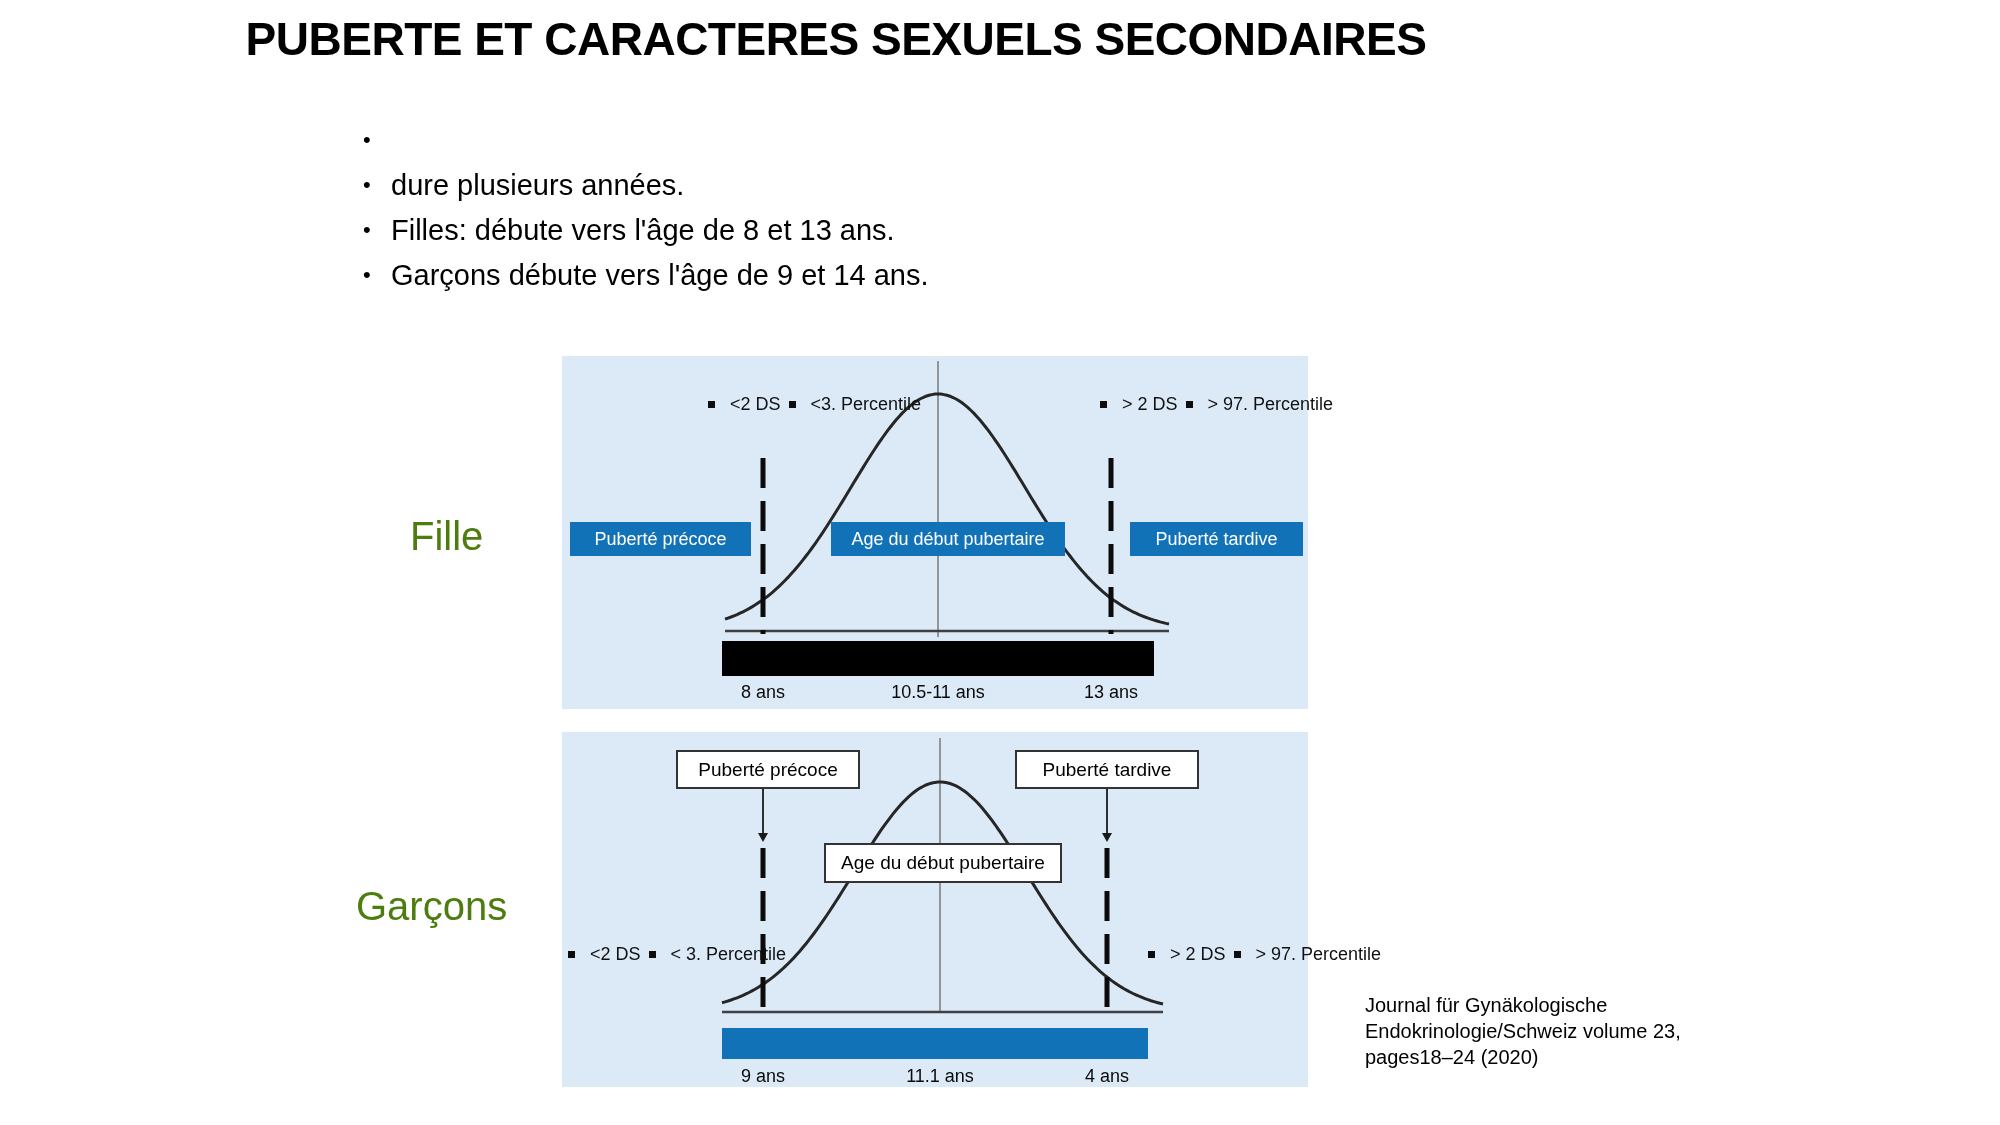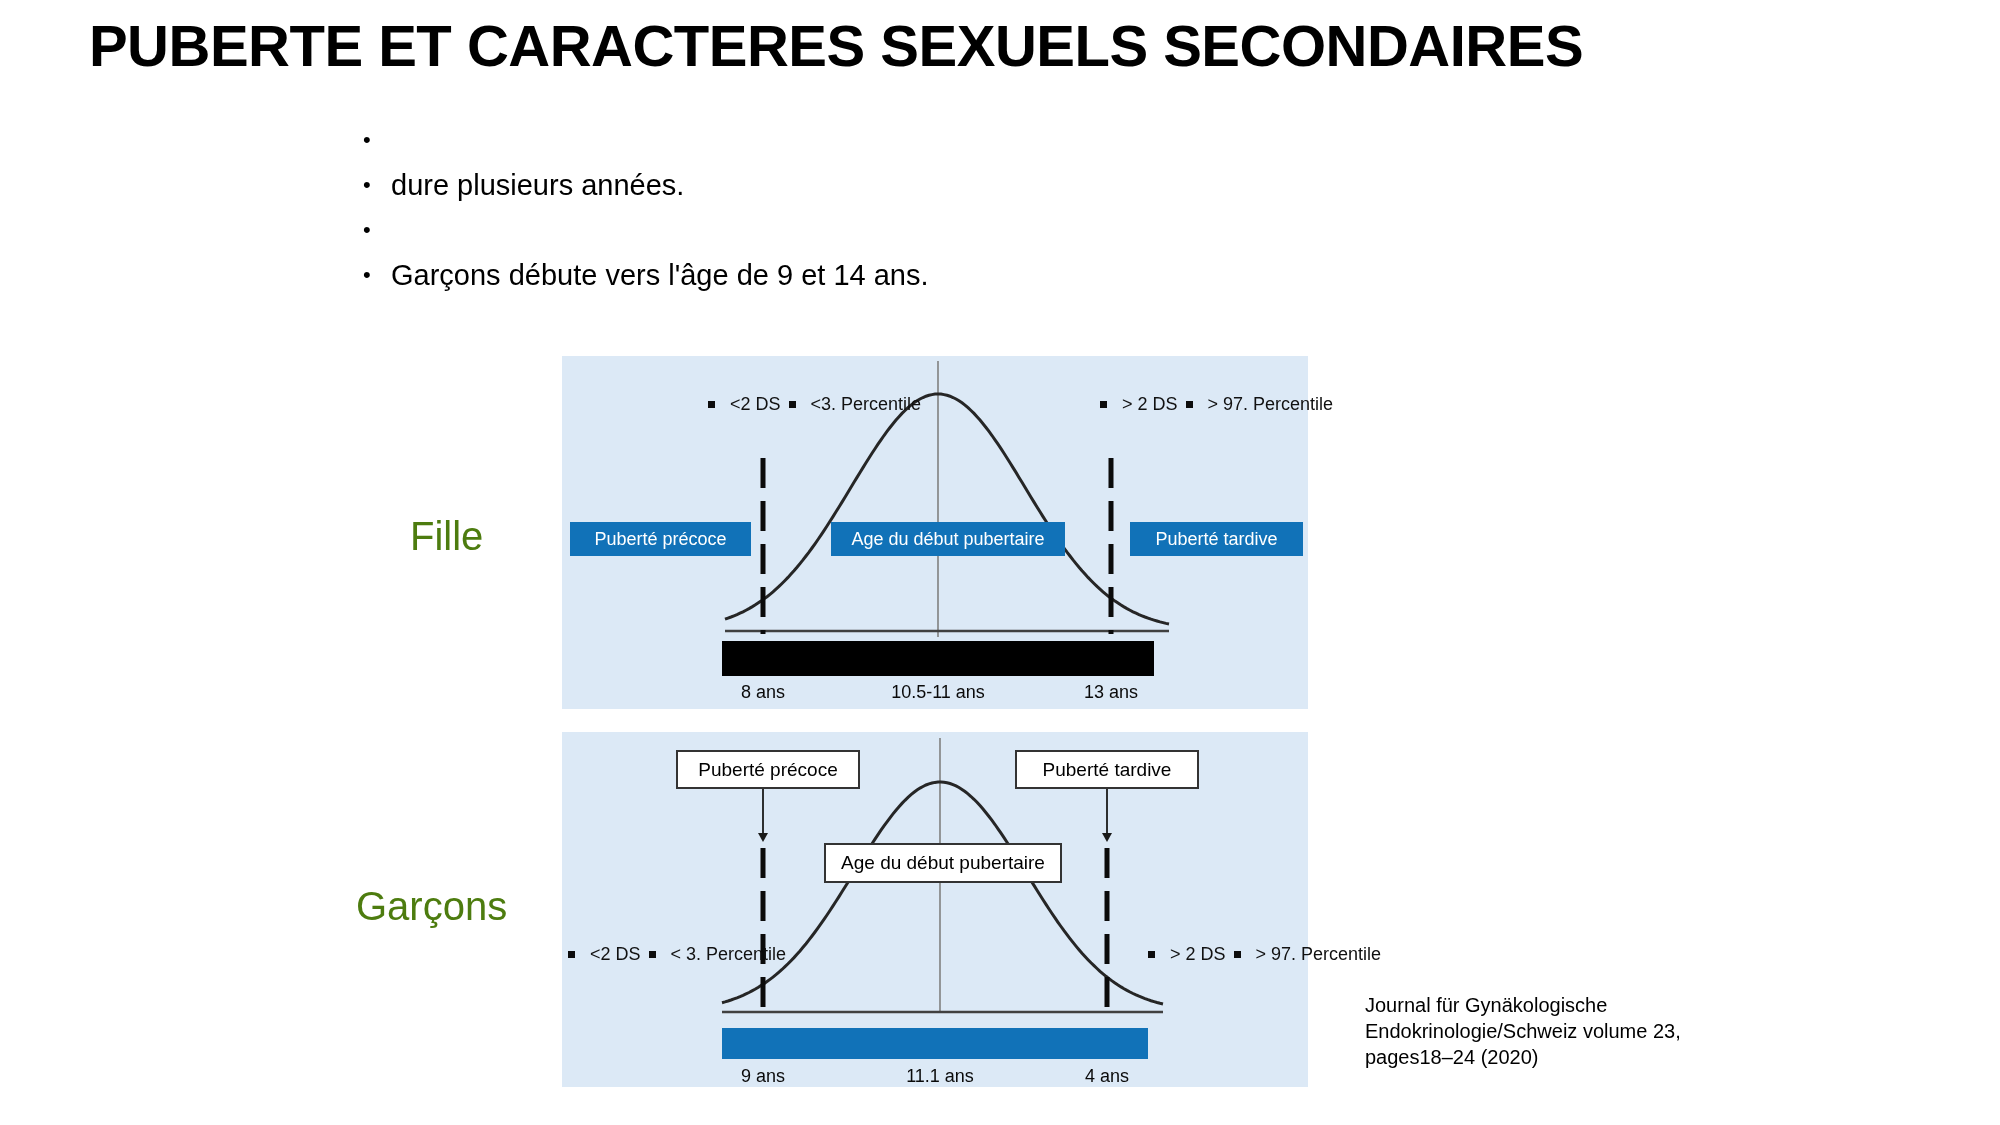--- a/index.html
+++ b/index.html
@@ -1,20 +1,20 @@
 <!DOCTYPE html>
 <html><head>
 <meta charset="utf-8">
 <style>
   html,body{margin:0;padding:0;background:#ffffff;}
   body{width:2000px;height:1125px;position:relative;overflow:hidden;
        font-family:"Liberation Sans","DejaVu Sans",sans-serif;color:#000;}
 
   .title{position:absolute;left:0;top:12px;width:1672px;text-align:center;
-         font-size:58px;font-weight:bold;letter-spacing:-0.5px;}
+         font-size:46px;font-weight:bold;letter-spacing:-0.5px;}
 
   .bullets{position:absolute;left:363px;top:120px;}
   .brow{display:flex;align-items:flex-start;height:45px;}
   .bdot{width:28px;font-size:22px;line-height:40px;}
   .btxt{font-size:29px;line-height:40px;}
 
   .side-label{position:absolute;font-size:40px;color:#4d7c0f;}
   #lblFille{left:410px;top:514px;}
   #lblGarcon{left:356px;top:884px;}
 
@@ -46,20 +46,21 @@
 <div class="bullets">
   <div class="brow">
     <span class="bdot">•</span>
   </div>
   <div class="brow">
     <span class="bdot">•</span>
     <span class="btxt">dure plusieurs années.</span>
   </div>
   <div class="brow">
     <span class="bdot">•</span>
+    <span class="btxt">Filles: débute vers l'âge de 8 et 13 ans.</span>
   </div>
   <div class="brow">
     <span class="bdot">•</span>
     <span class="btxt">Garçons débute vers l'âge de 9 et 14 ans.</span>
   </div>
 </div>
 
 <div class="side-label" id="lblFille">Fille</div>
 <div class="side-label" id="lblGarcon">Garçons</div>
 

